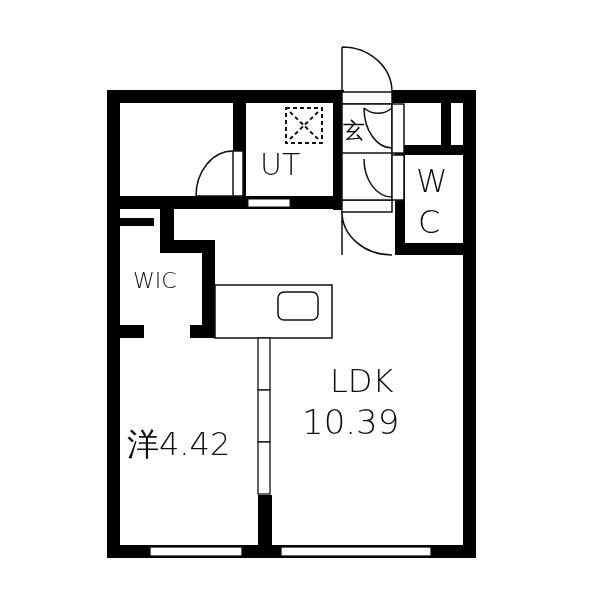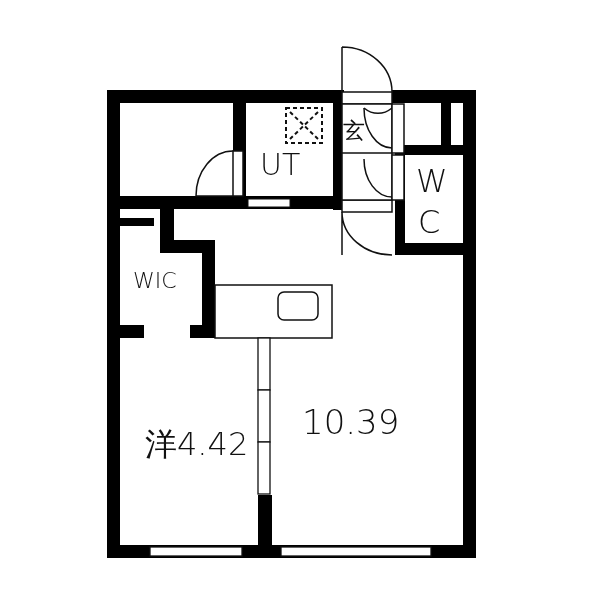--- a/index.html
+++ b/index.html
@@ -7,21 +7,21 @@
   svg { position: absolute; left: 0; top: 0; }
   .lbl { position: absolute; font-family: "DejaVu Sans", "Liberation Sans", sans-serif; color: #111; white-space: nowrap; line-height: 1; font-weight: 300; }
   .lbl-bath { left: 124px; top: 145px; font-size: 27px; }
   .lbl-ut { left: 260px; top: 150px; font-size: 30px; }
   .lbl-genkan { left: 343px; top: 120px; font-size: 22px; }
   .lbl-w { left: 416px; top: 165px; font-size: 32px; }
   .lbl-c { left: 418px; top: 206px; font-size: 32px; }
   .lbl-wic { left: 133px; top: 270px; font-size: 22px; }
   .lbl-ldk { left: 330px; top: 365px; font-size: 32px; }
   .lbl-ldk-area { left: 302px; top: 405px; font-size: 34px; }
-  .lbl-western { left: 127px; top: 428px; font-size: 32px; margin-left: 18px; }
+  .lbl-western { left: 127px; top: 428px; font-size: 32px; }
 </style>
 </head>
 <body>
 
 <div class="canvas">
   <svg width="600" height="600" viewBox="0 0 600 600">
 
     <g fill="#000">
 
       <rect x="107" y="90" width="237" height="13"></rect>
@@ -104,15 +104,16 @@
       <rect x="150" y="547" width="92" height="9"></rect>
       <rect x="281" y="547" width="150" height="9"></rect>
     </g>
   </svg>
 
   <div class="lbl lbl-ut">UT</div>
   <div class="lbl lbl-genkan">玄</div>
   <div class="lbl lbl-w">W</div>
   <div class="lbl lbl-c">C</div>
   <div class="lbl lbl-wic">WIC</div>
+  <div class="lbl lbl-ldk">LDK</div>
   <div class="lbl lbl-ldk-area">10.39</div>
   <div class="lbl lbl-western">洋4.42</div>
 </div>
 
 </body></html>

